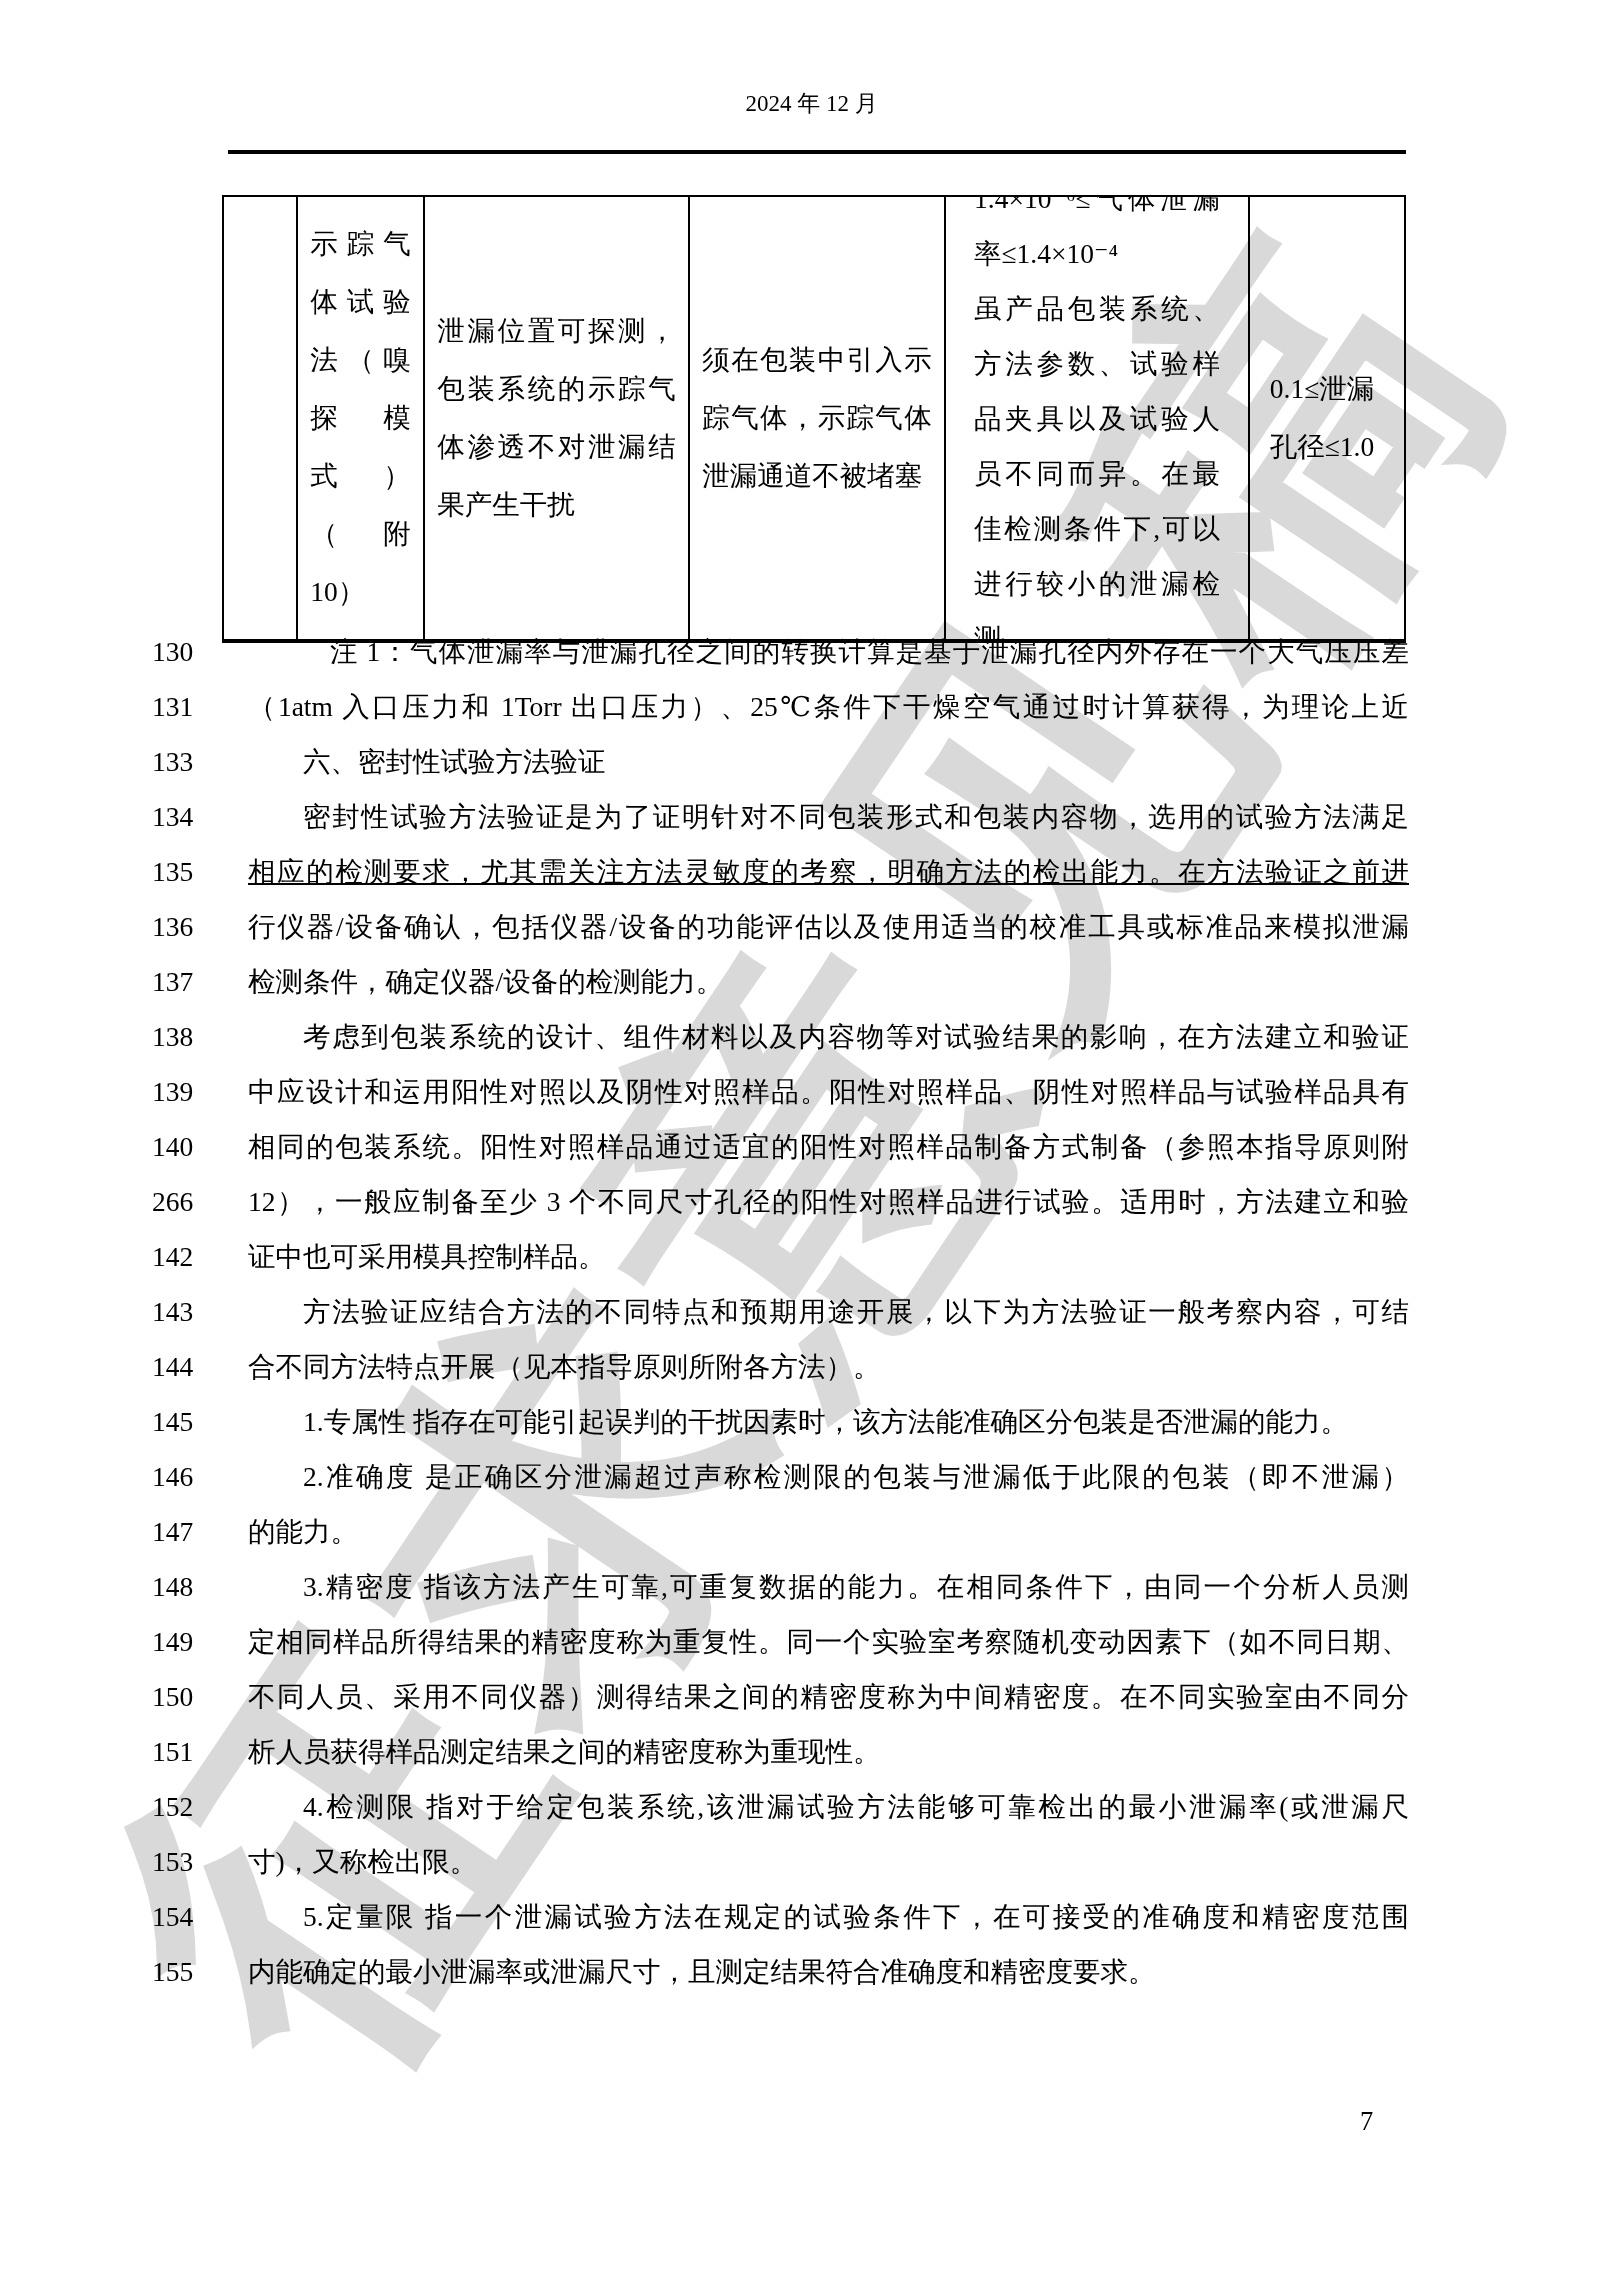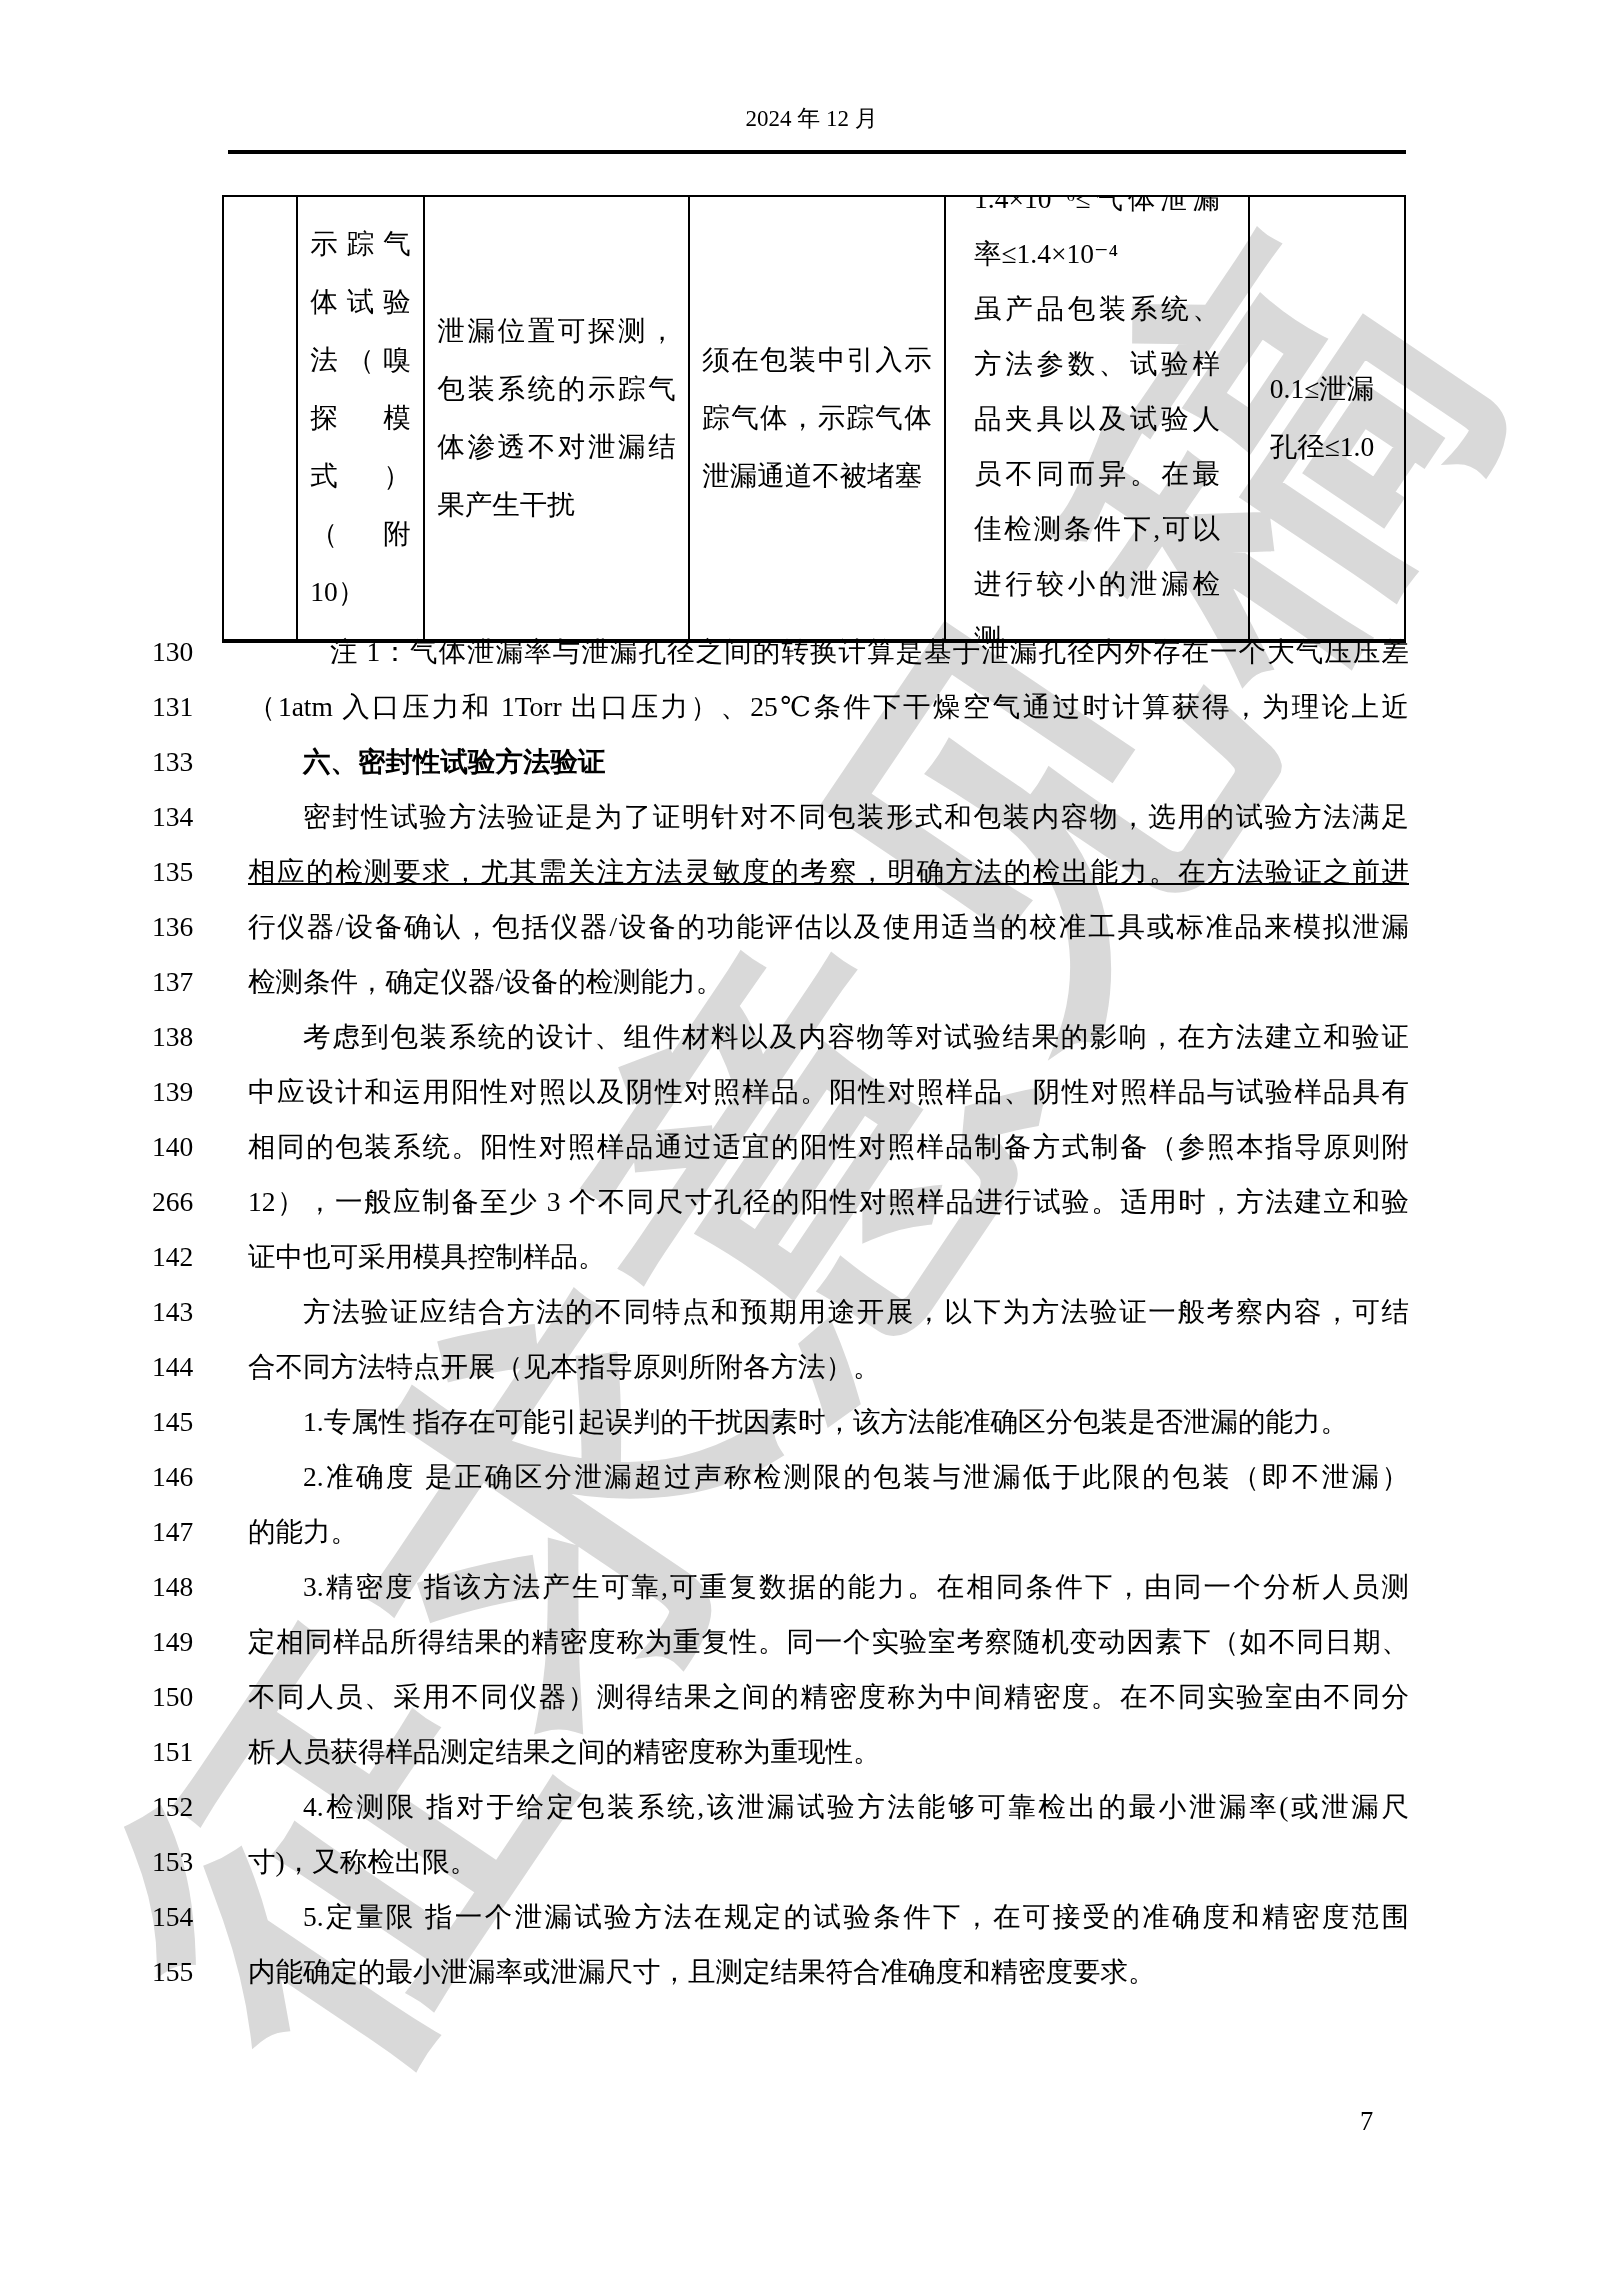--- a/index.html
+++ b/index.html
@@ -23,21 +23,21 @@
     letter-spacing: 27px;
     color: #cdcdcd;
     opacity: 0.75;
     white-space: nowrap;
     z-index: 0;
     user-select: none;
   }
 
   
   .header-date {
-    left: 0; top: 103px; width: 1623px;
+    left: 0; top: 88px; width: 1623px;
     text-align: center;
     font-size: 23px;
   }
   .header-rule {
     left: 228px; top: 150px;
     width: 1178px; height: 4.4px;
     background: #000;
   }
 
   
@@ -84,21 +84,21 @@
     width: 79px;
   }
   .bline .t {
     margin-left: 96px;
     width: 1161px;
     white-space: normal;
     overflow: hidden;
     height: 55px;
   }
   .bline.just .t { text-align: justify; text-align-last: justify; }
-  .bline.bold .t { font-weight: bold; }
+  .bline.bold .t { font-weight: normal; }
 
   
   .page-num {
     left: 1360px; top: 2106px;
     font-size: 26.5px;
   }
 </style>
 </head>
 <body>
 

